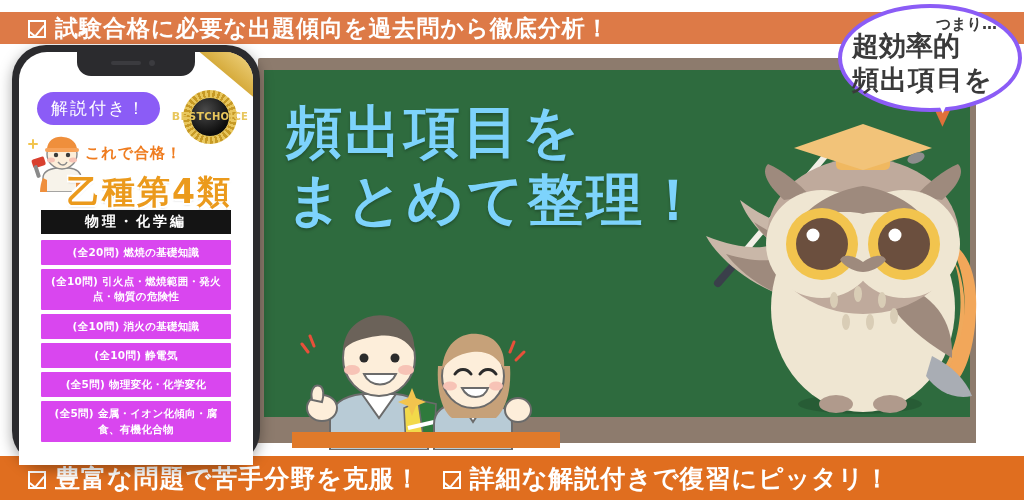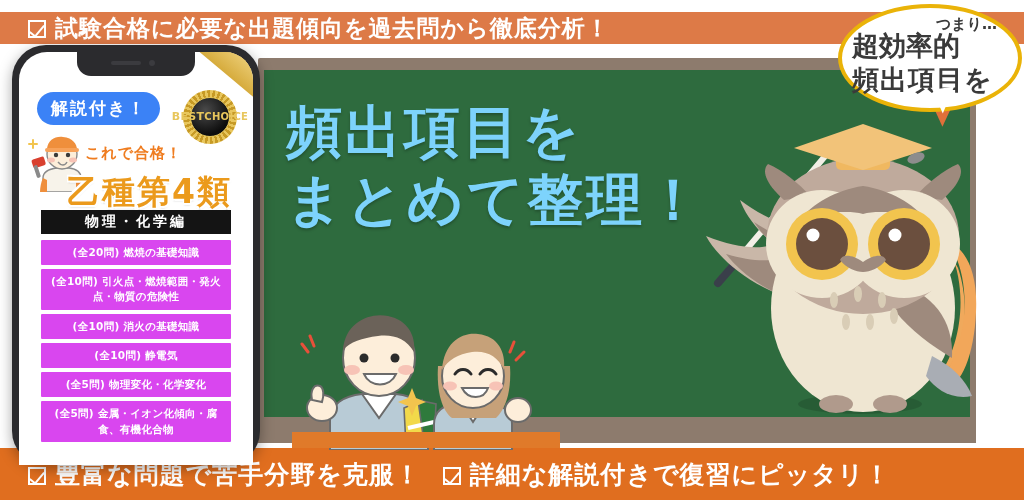--- a/index.html
+++ b/index.html
@@ -45,21 +45,21 @@
     position:absolute;left:22px;top:28px;color:#7dd3fc;font-weight:bold;
     font-size:56px;line-height:1.22;letter-spacing:3px;
     text-shadow:0 2px 3px rgba(0,0,0,.25);
     font-family:"DejaVu Sans","Liberation Sans",sans-serif;
   }
   .board-text div{white-space:nowrap;}
 
   
   .bubble{
     position:absolute;left:838px;top:4px;width:176px;height:100px;
-    background:#ffffff;border:4px solid #eab308;border-radius:50% 50% 50% 50%/50% 50% 50% 50%;
+    background:#ffffff;border:4px solid #8b5cf6;border-radius:50% 50% 50% 50%/50% 50% 50% 50%;
     z-index:12;
   }
   .bubble-tail{
     position:absolute;left:930px;top:92px;width:0;height:0;z-index:11;
     border-left:10px solid transparent;border-right:22px solid transparent;
     border-top:34px solid #e0703a;transform:rotate(-8deg);
   }
   .bubble-tail-in{
     position:absolute;left:934px;top:88px;width:0;height:0;z-index:13;
     border-left:7px solid transparent;border-right:15px solid transparent;
@@ -118,22 +118,22 @@
     background:radial-gradient(circle at 38% 32%,#4a4a4a,#0d0d0d 70%);
     display:flex;align-items:center;justify-content:center;
     border:1.6px solid #e3c45a;
   }
   .seal-in span{
     color:#e8c65c;font-size:10px;font-weight:bold;line-height:1.05;letter-spacing:.3px;
   }
   .seal-in span.b{font-size:11px;}
 
   .kaisetsu{
-    position:absolute;left:18px;top:40px;background:#3b82f6;color:#fff;
-    border-radius:18px;padding:5px 14px;font-size:17px;font-weight:bold;
+    position:absolute;left:18px;top:40px;background:#8b5cf6;color:#fff;
+    border-radius:18px;padding:5px 14px;font-size:17px;font-weight:normal;
     letter-spacing:2px;z-index:6;white-space:nowrap;
   }
 
   .mascot{position:absolute;left:8px;top:82px;width:56px;height:58px;z-index:6;}
 
   .korede{
     position:absolute;left:66px;top:92px;color:#ef7c1f;font-weight:bold;
     font-size:15px;letter-spacing:1px;white-space:nowrap;z-index:6;
     text-shadow:1px 1px 0 #fff,-1px 1px 0 #fff,1px -1px 0 #fff,-1px -1px 0 #fff;
   }
@@ -160,21 +160,21 @@
   .desk{
     position:absolute;left:292px;top:432px;width:268px;height:16px;
     background:#e07a2a;z-index:9;
   }
 
   
   .owl{position:absolute;left:700px;top:108px;width:310px;height:330px;z-index:8;}
 
   
   .footer-band{
-    position:absolute;left:0;bottom:0;width:100%;height:52px;
+    position:absolute;left:0;bottom:0;width:100%;height:44px;
     background:#e06e1f;display:flex;align-items:center;
   }
   .footer-text{
     margin-left:28px;color:#fff;font-size:25px;font-weight:bold;
     letter-spacing:1px;white-space:nowrap;line-height:1;
   }
   .footer-text .gap{display:inline-block;width:22px;}
 </style>
 </head>
 <body>

